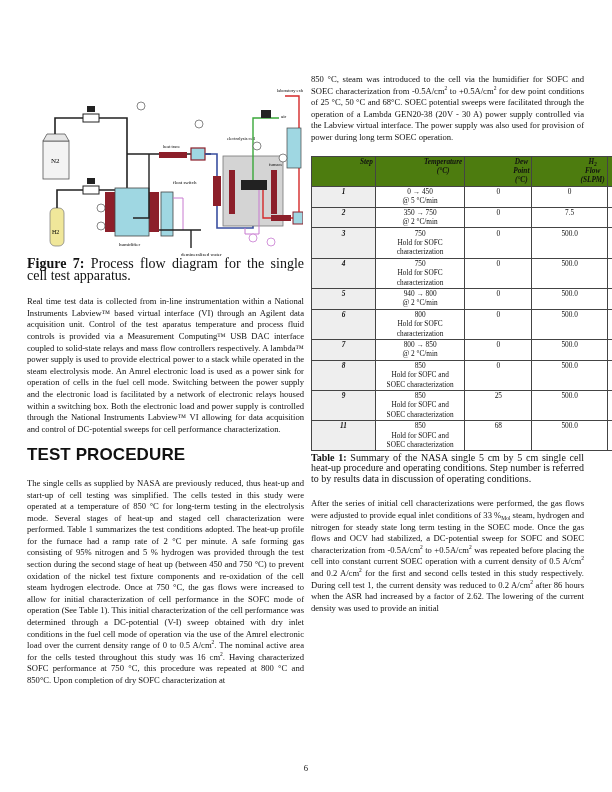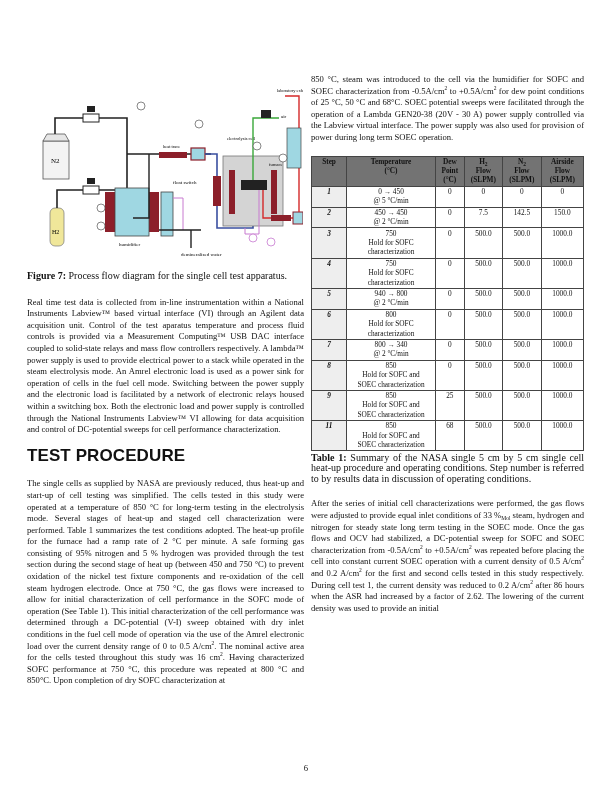--- a/index.html
+++ b/index.html
@@ -3,29 +3,29 @@
 <meta charset="utf-8">
 <style>
   html, body { margin:0; padding:0; background:#fff; }
   body { width:612px; height:792px; position:relative; overflow:hidden;
          font-family:"Liberation Serif", serif; color:#111; }
   .col { position:absolute; font-size:8.6px; line-height:11.6px; text-align:justify; }
   .col p { margin:0; }
   #left { left:27px; top:88px; width:277px; }
   #right { left:311px; top:74px; width:273px; }
   .figure { position:relative; width:262px; height:170px; margin-left:14px; }
-  .figcap { margin-top:12px; font-size:10px; }
+  .figcap { margin-top:0; font-size:14px; }
   .figcap b, .tcap b { font-weight:bold; }
   h2 { font-family:"Liberation Sans", sans-serif; font-weight:bold; font-size:17px;
        margin:14px 0 17px 0; letter-spacing:0.1px; }
   sup { font-size:5.5px; vertical-align:4px; line-height:0; }
   sub { font-size:5.5px; vertical-align:-1.5px; line-height:0; }
   table.t1 { border-collapse:collapse; width:273px; margin-top:12px; font-size:7.3px; line-height:9.2px; }
   table.t1 th, table.t1 td { border:1px solid #444; text-align:center; vertical-align:top; padding:0.5px 2px 1px 2px; }
-  table.t1 th { font-weight:bold; background:#737373; }
+  table.t1 th { font-style:italic; font-weight:bold; background:#4d7c0f;padding-left:48px; }
   table.t1 td.step { background:#eeeeee; font-style:italic; font-weight:bold; }
   .tcap { margin-top:2px; font-size:10px; line-height:10.5px; }
   .para2 { margin-top:14px !important; }
   #pagenum { position:absolute; left:0; width:612px; top:763px; text-align:center; font-size:8.6px; }
   .w-step{width:31px}.w-temp{width:86px}.w-dew{width:24px}.w-h2{width:34px}.w-n2{width:34px}.w-air{width:38px}
 </style>
 </head>
 <body>
 
 <div id="left" class="col">
@@ -133,21 +133,21 @@
             <div>@ 5 °C/min</div>
           </td>
           <td>0</td>
           <td>0</td>
           <td>0</td>
           <td>0</td>
         </tr>
         <tr>
           <td class="step">2</td>
           <td>
-            <div>450 → 450</div>
+            <div>350 → 750</div>
             <div>@ 2 °C/min</div>
           </td>
           <td>0</td>
           <td>7.5</td>
           <td>142.5</td>
           <td>150.0</td>
         </tr>
         <tr>
           <td class="step">3</td>
           <td>
@@ -191,21 +191,21 @@
             <div>characterization</div>
           </td>
           <td>0</td>
           <td>500.0</td>
           <td>500.0</td>
           <td>1000.0</td>
         </tr>
         <tr>
           <td class="step">7</td>
           <td>
-            <div>800 → 340</div>
+            <div>800 → 850</div>
             <div>@ 2 °C/min</div>
           </td>
           <td>0</td>
           <td>500.0</td>
           <td>500.0</td>
           <td>1000.0</td>
         </tr>
         <tr>
           <td class="step">8</td>
           <td>

